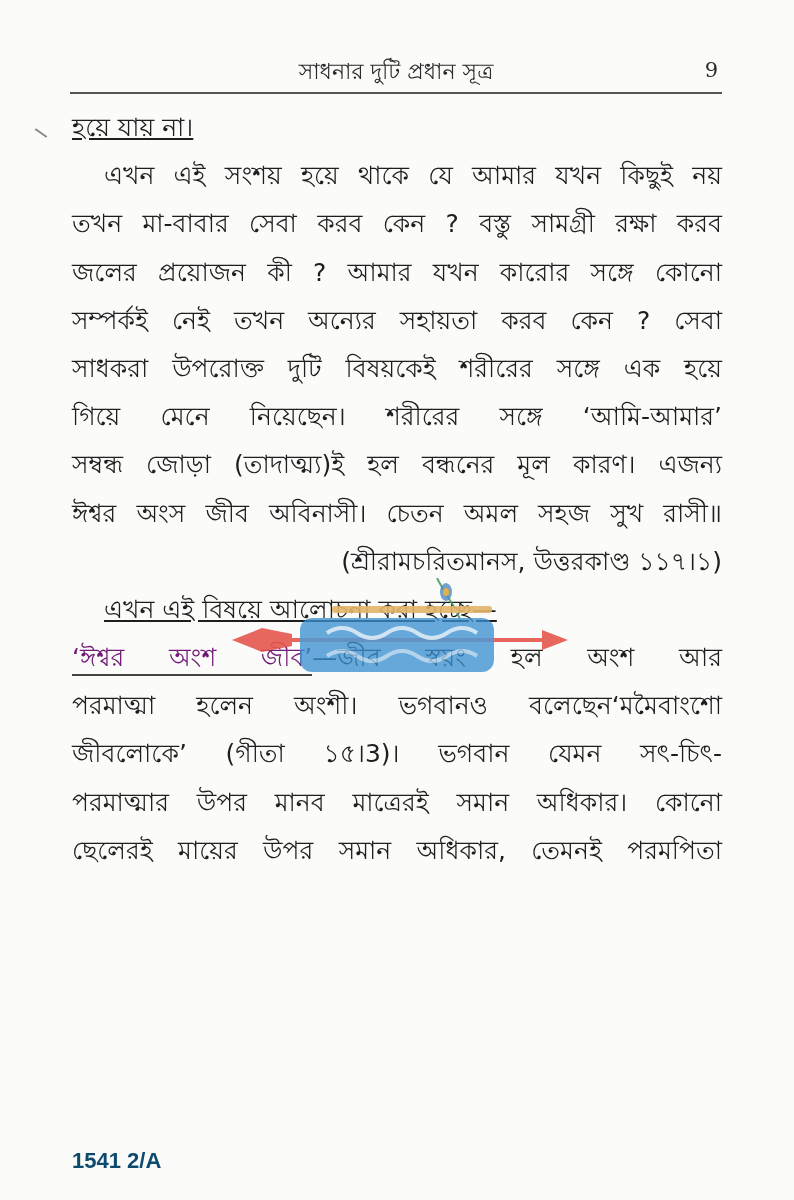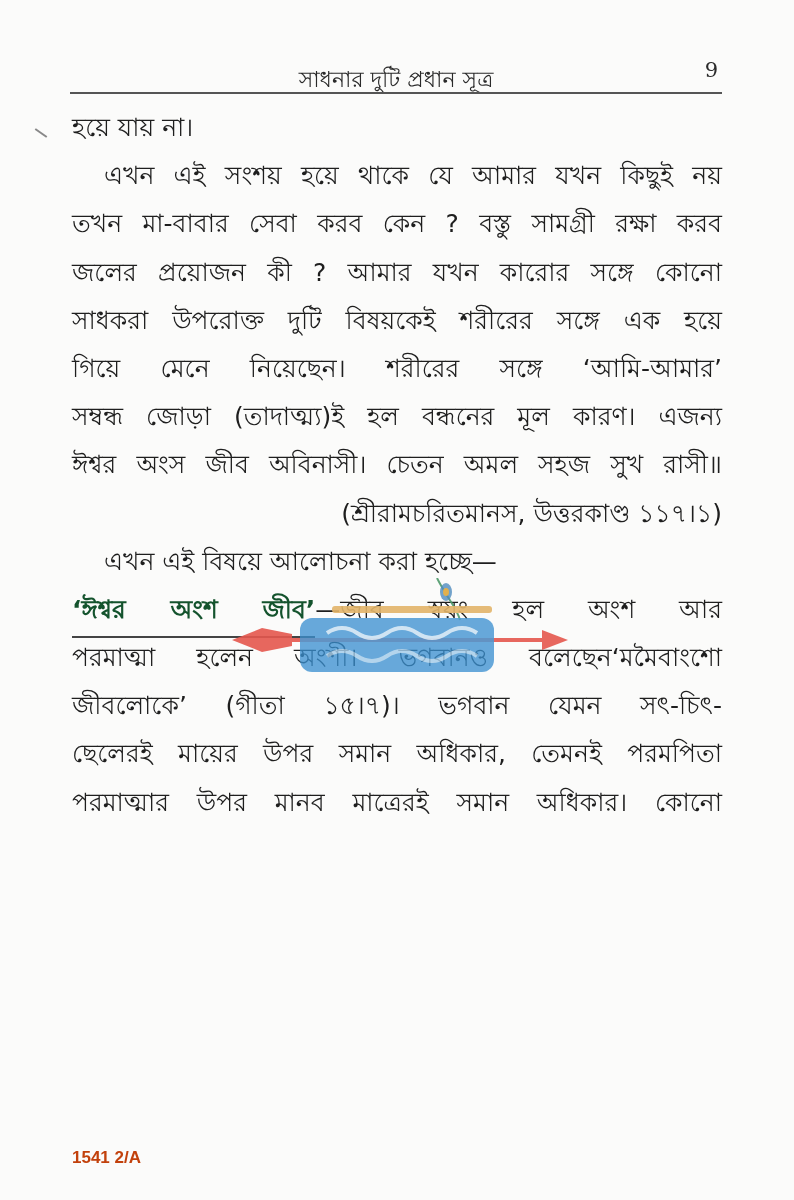--- a/index.html
+++ b/index.html
@@ -19,21 +19,21 @@
       position: absolute;
       left: 70px;
       top: 50px;
       width: 652px;
       height: 44px;
     }
     .running-title {
       position: absolute;
       left: 0;
       right: 0;
-      top: 12px;
+      top: 4px;
       text-align: center;
       font-size: 22px;
       color: #2a2a2a;
     }
     .page-number {
       position: absolute;
       right: 4px;
       top: 8px;
       font-family: "DejaVu Serif", serif;
       font-size: 21px;
@@ -57,43 +57,44 @@
       height: 48.2px;
       line-height: 48px;
       font-size: 25px;
       white-space: nowrap;
       color: #1e1e1e;
       text-align: justify;
       text-align-last: justify;
     }
     .line.last {
       text-align-last: left;
+      text-decoration: underline;
     }
     .line.indent {
       padding-left: 32px;
     }
     .line.center {
       text-align: center;
       text-align-last: right;
       padding-right: 0;
     }
     .highlight {
-      color: #14532d;
-      font-weight: bold;
+      color: #701a75;
+      font-weight: normal;
       border-bottom: 2px solid #444;
-      padding-bottom: 12px;
+      padding-bottom: 2px;
     }
     .footer-code {
       position: absolute;
       left: 72px;
       top: 1148px;
       font-family: "Liberation Sans", sans-serif;
       font-weight: bold;
-      font-size: 17px;
-      color: #c2410c;
+      font-size: 22px;
+      color: #0c4a6e;
     }
     .watermark {
       position: absolute;
       left: 232px;
       top: 578px;
       width: 340px;
       height: 110px;
       opacity: 0.9;
       pointer-events: none;
     }
@@ -116,33 +117,34 @@
   <div class="running-title">সাধনার দুটি প্রধান সূত্র</div>
   <div class="page-number">9</div>
   <div class="header-rule"></div>
 </header>
 
 <main class="body-text">
   <div class="line last">হয়ে যায় না।</div>
   <div class="line indent">এখন এই সংশয় হয়ে থাকে যে আমার যখন কিছুই নয়</div>
   <div class="line">তখন মা-বাবার সেবা করব কেন ? বস্তু সামগ্রী রক্ষা করব</div>
   <div class="line">জলের প্রয়োজন কী ? আমার যখন কারোর সঙ্গে কোনো</div>
+  <div class="line">সম্পর্কই নেই তখন অন্যের সহায়তা করব কেন ? সেবা</div>
   <div class="line">সাধকরা উপরোক্ত দুটি বিষয়কেই শরীরের সঙ্গে এক হয়ে</div>
   <div class="line">গিয়ে মেনে নিয়েছেন। শরীরের সঙ্গে ‘আমি-আমার’</div>
   <div class="line">সম্বন্ধ জোড়া (তাদাত্ম্য)ই হল বন্ধনের মূল কারণ। এজন্য</div>
   <div class="line">ঈশ্বর অংস জীব অবিনাসী। চেতন অমল সহজ সুখ রাসী॥</div>
   <div class="line center">(শ্রীরামচরিতমানস, উত্তরকাণ্ড ১১৭।১)</div>
   <div class="line indent last">এখন এই বিষয়ে আলোচনা করা হচ্ছে—</div>
   <div class="line">
     <span class="highlight">‘ঈশ্বর অংশ জীব’</span><span>—জীব স্বয়ং হল অংশ আর</span>
   </div>
   <div class="line">পরমাত্মা হলেন অংশী। ভগবানও বলেছেন‘মমৈবাংশো</div>
-  <div class="line">জীবলোকে’ (গীতা ১৫।৭)। ভগবান যেমন সৎ-চিৎ-</div>
+  <div class="line">জীবলোকে’ (গীতা ১৫।3)। ভগবান যেমন সৎ-চিৎ-</div>
+  <div class="line">পরমাত্মার উপর মানব মাত্রেরই সমান অধিকার। কোনো</div>
   <div class="line">ছেলেরই মায়ের উপর সমান অধিকার, তেমনই পরমপিতা</div>
-  <div class="line">পরমাত্মার উপর মানব মাত্রেরই সমান অধিকার। কোনো</div>
 </main>
 
 <svg class="watermark" viewBox="0 0 340 110">
 
   <path d="M205 0 C 215 20, 225 30, 228 42" stroke="#4f9a6a" stroke-width="2" fill="none"></path>
   <ellipse cx="214" cy="14" rx="6" ry="9" fill="#3d7fb8" opacity="0.8"></ellipse>
   <ellipse cx="214" cy="14" rx="3" ry="4" fill="#e0a83a"></ellipse>
 
   <rect x="100" y="28" width="160" height="7" rx="3" fill="#e3b56a"></rect>
 

